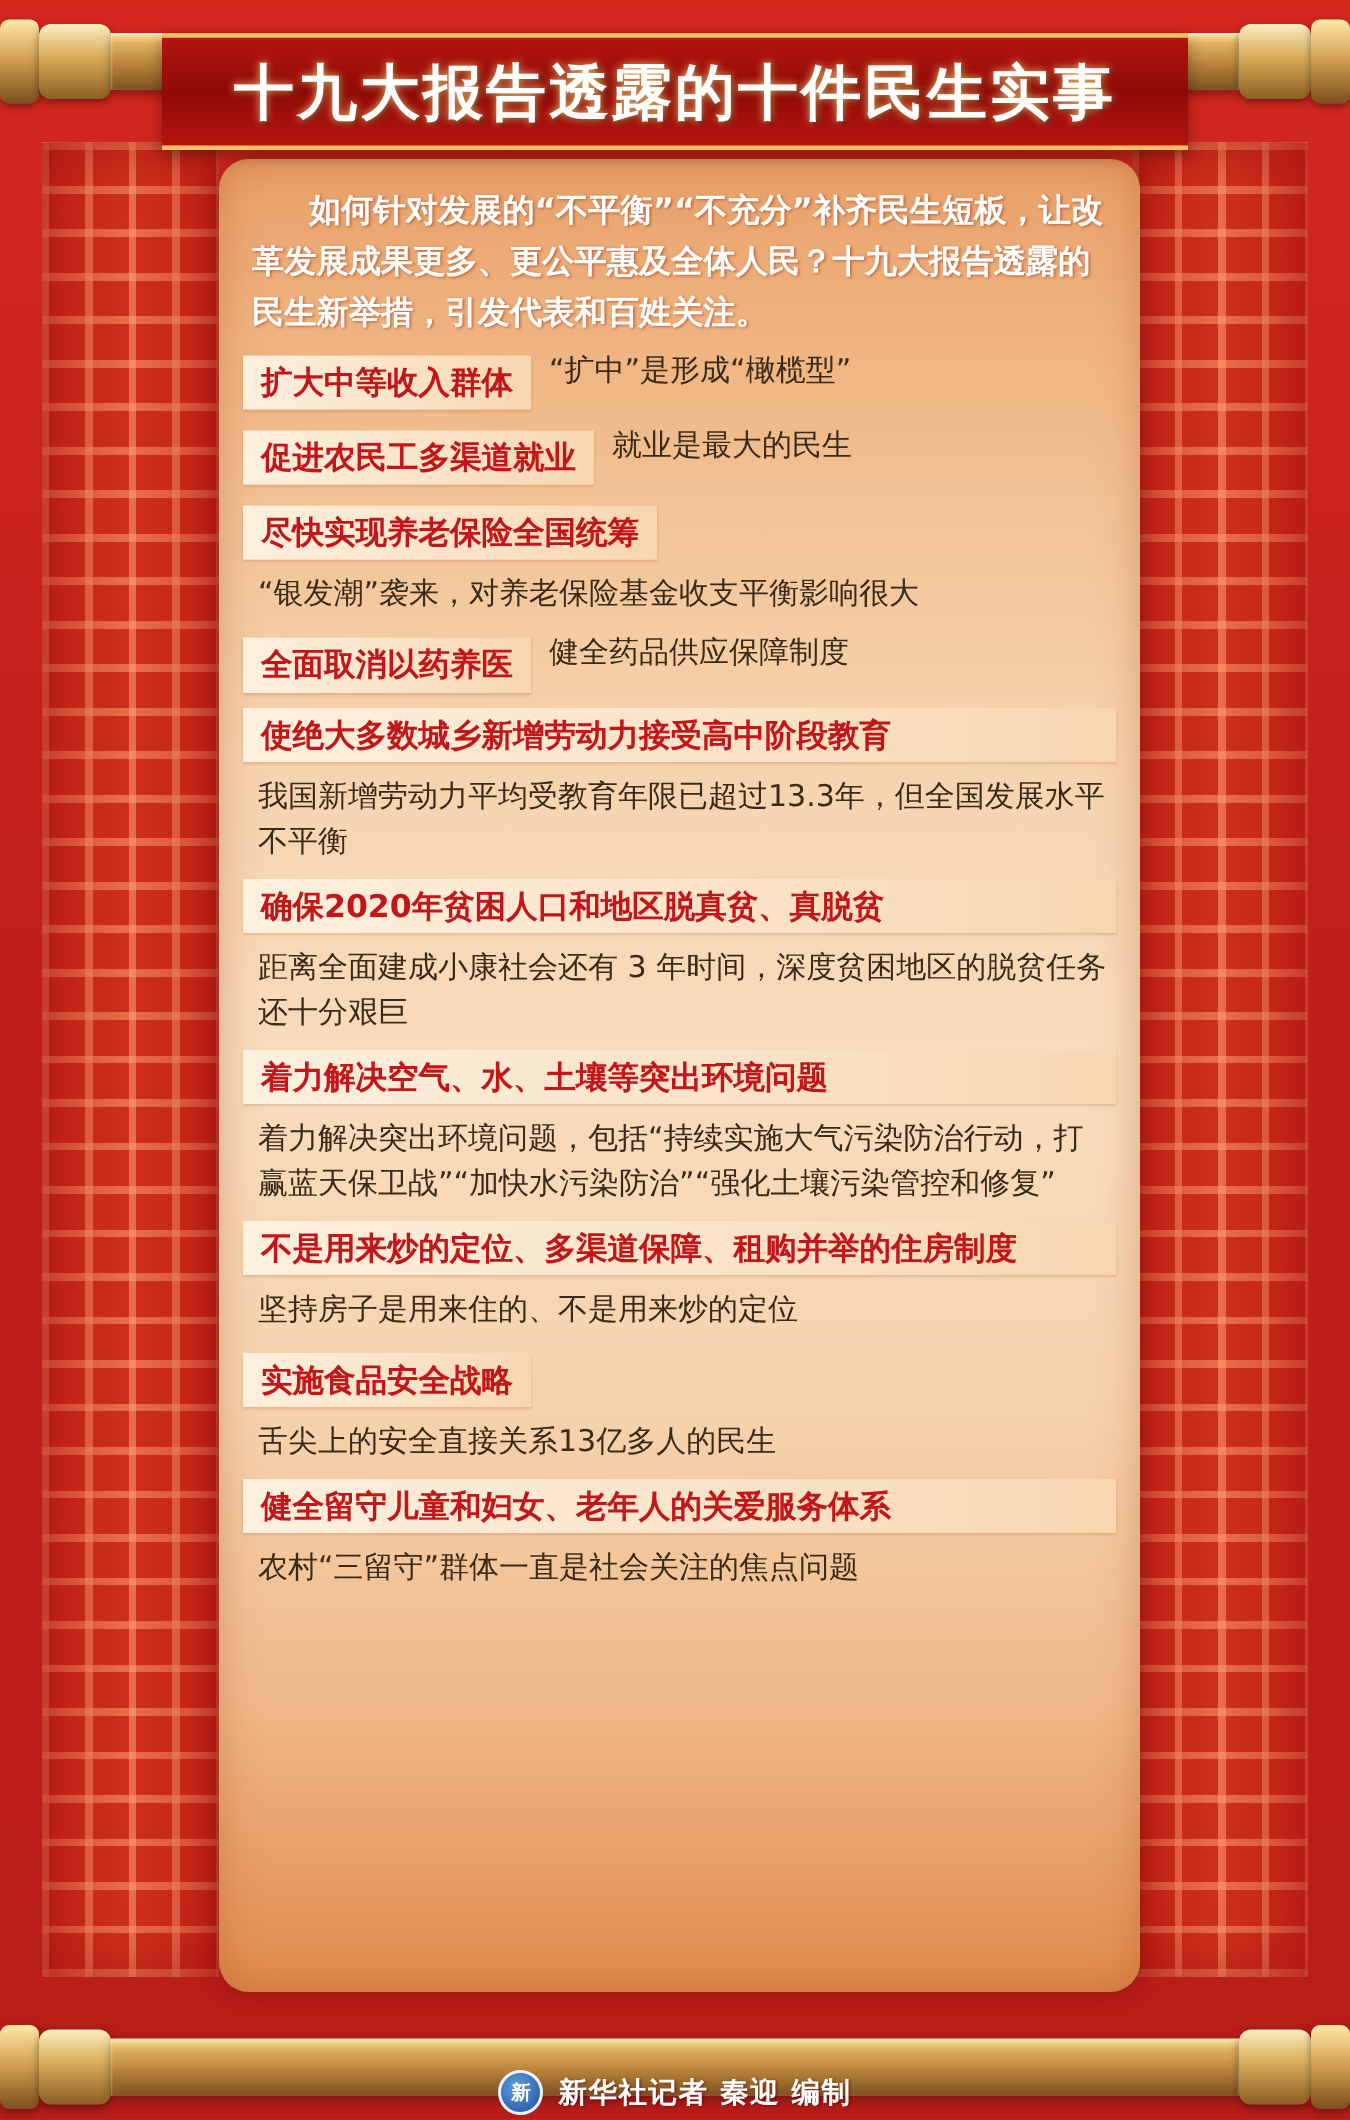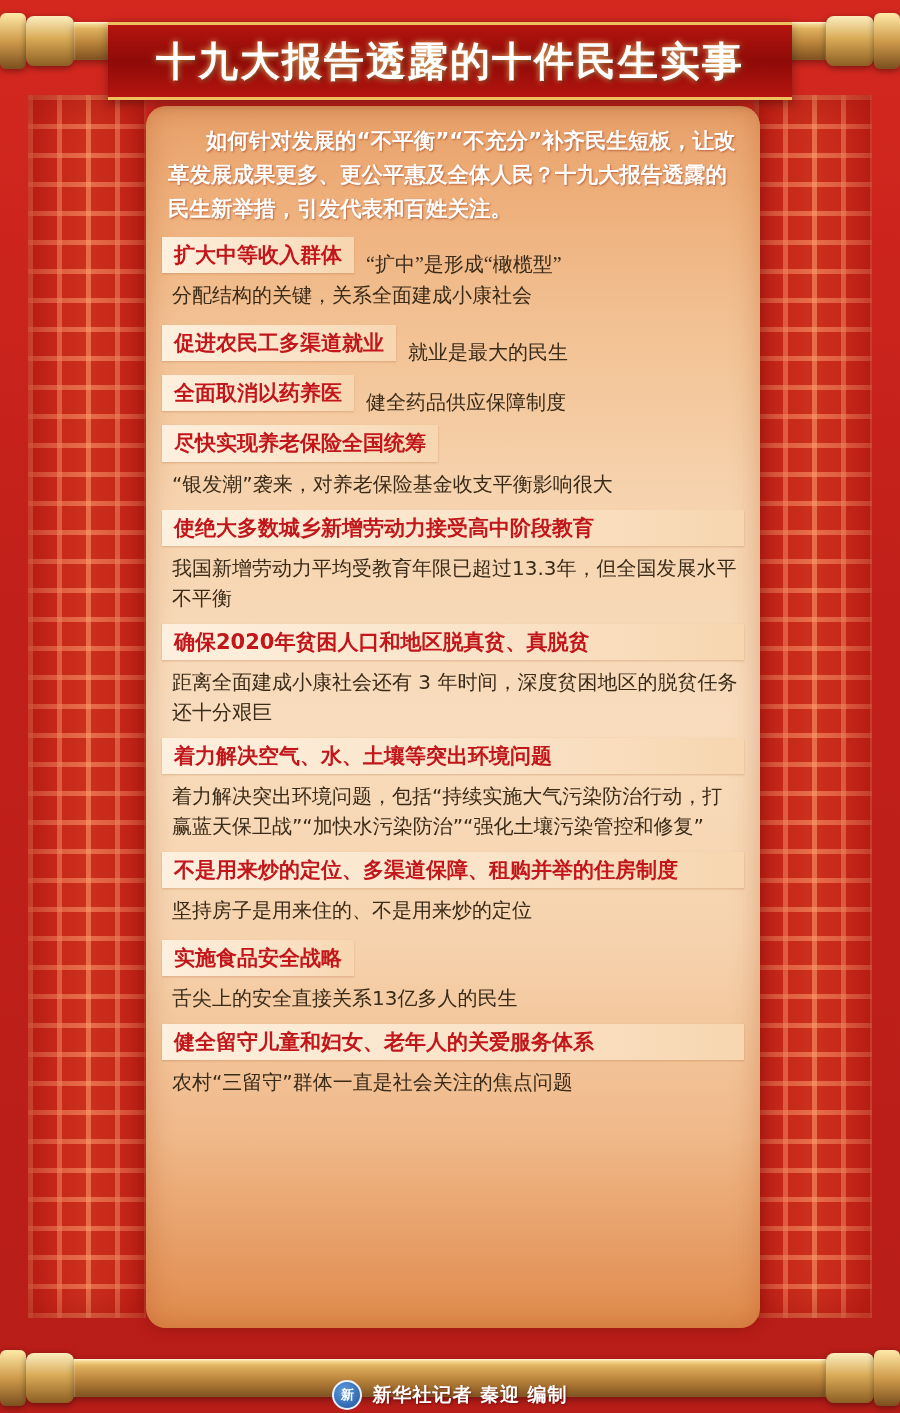--- a/index.html
+++ b/index.html
@@ -137,21 +137,21 @@
   }
 
   .items {
     margin: 6px 16px 0 16px;
   }
   .item {
     margin-bottom: 4px;
   }
   .item-row {
     display: flex;
-    align-items: flex-end;
+    align-items: flex-start;
     flex-wrap: wrap;
   }
   .headline {
     display: inline-block;
     font-size: 21px;
     font-weight: bold;
     color: #c2161a;
     background: linear-gradient(90deg, #fdf0de 0%, #fae2c6 60%, #f7d6b0 100%);
     padding: 6px 12px;
     margin: 5px 0;
@@ -159,21 +159,20 @@
     box-shadow: 0 1px 2px rgba(150,70,20,0.25);
   }
   .headline.wide {
     display: block;
   }
   .inline-note {
     font-size: 20px;
     color: #3a2a18;
     padding-left: 12px;
     line-height: 1.4;
-    font-family: Liberation Serif, serif;
   }
   .note {
     font-size: 20px;
     color: #3a2a18;
     line-height: 30px;
     padding: 2px 6px 6px 10px;
   }
 
   
   .footer {
@@ -233,42 +232,41 @@
   <div class="content-panel">
     <div class="intro">如何针对发展的“不平衡”“不充分”补齐民生短板，让改革发展成果更多、更公平惠及全体人民？十九大报告透露的民生新举措，引发代表和百姓关注。</div>
 
     <div class="items">
 
       <div class="item">
         <div class="item-row">
           <span class="headline">扩大中等收入群体</span>
           <span class="inline-note">“扩中”是形成“橄榄型”</span>
         </div>
-        <div class="note">分配结构的关键，关系全面建成小康社会</div>
       </div>
 
       <div class="item">
         <div class="item-row">
           <span class="headline">促进农民工多渠道就业</span>
           <span class="inline-note">就业是最大的民生</span>
         </div>
       </div>
 
       <div class="item">
         <div class="item-row">
+          <span class="headline">尽快实现养老保险全国统筹</span>
+        </div>
+        <div class="note">“银发潮”袭来，对养老保险基金收支平衡影响很大</div>
+      </div>
+
+      <div class="item">
+        <div class="item-row">
           <span class="headline">全面取消以药养医</span>
           <span class="inline-note">健全药品供应保障制度</span>
         </div>
-      </div>
-
-      <div class="item">
-        <div class="item-row">
-          <span class="headline">尽快实现养老保险全国统筹</span>
-        </div>
-        <div class="note">“银发潮”袭来，对养老保险基金收支平衡影响很大</div>
       </div>
 
       <div class="item">
         <span class="headline wide">使绝大多数城乡新增劳动力接受高中阶段教育</span>
         <div class="note">我国新增劳动力平均受教育年限已超过13.3年，但全国发展水平不平衡</div>
       </div>
 
       <div class="item">
         <span class="headline wide">确保2020年贫困人口和地区脱真贫、真脱贫</span>
         <div class="note">距离全面建成小康社会还有 3 年时间，深度贫困地区的脱贫任务还十分艰巨</div>

